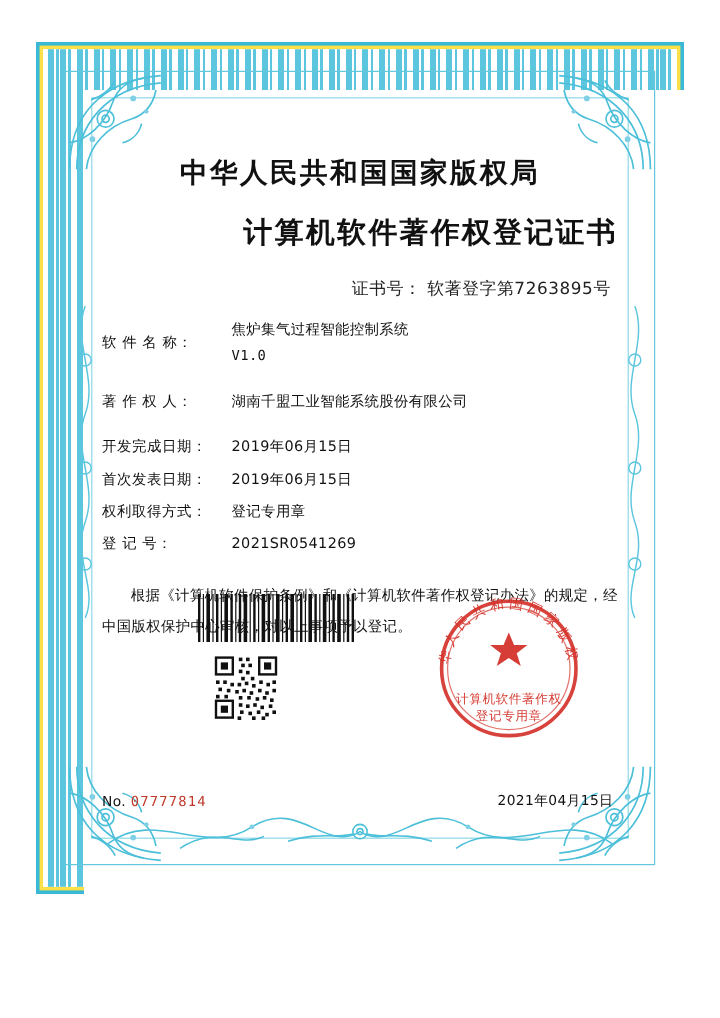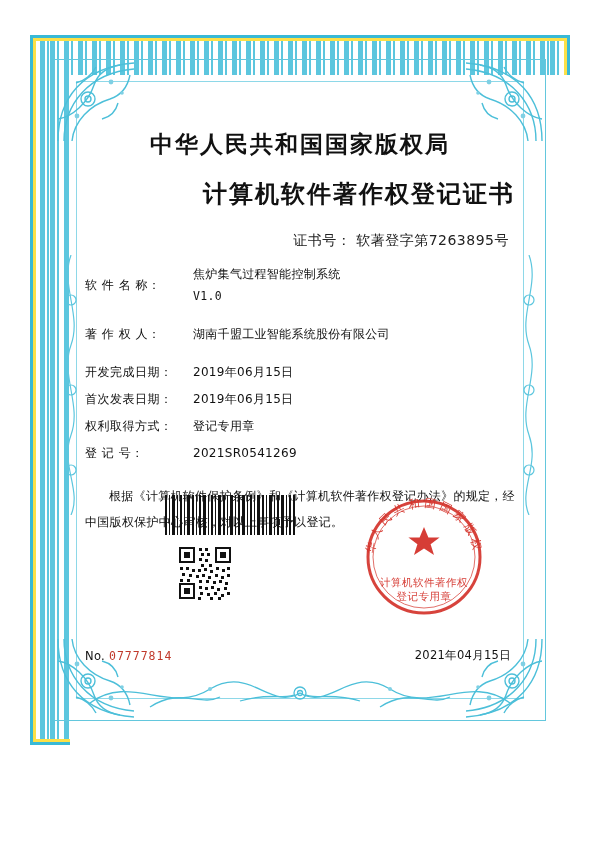--- a/index.html
+++ b/index.html
@@ -214,21 +214,21 @@
     position: absolute;
     right: 24px;
     top: -5px;
     width: 134px;
     height: 134px;
   }
 
   .footer-row {
     position: absolute;
     left: 0;
-    bottom: 12px;
+    bottom: 0;
     width: 430px;
     display: flex;
     justify-content: space-between;
     align-items: flex-end;
     font-size: 11.5px;
   }
   .footer-no {
     color: #111;
     letter-spacing: 0.3px;
   }

